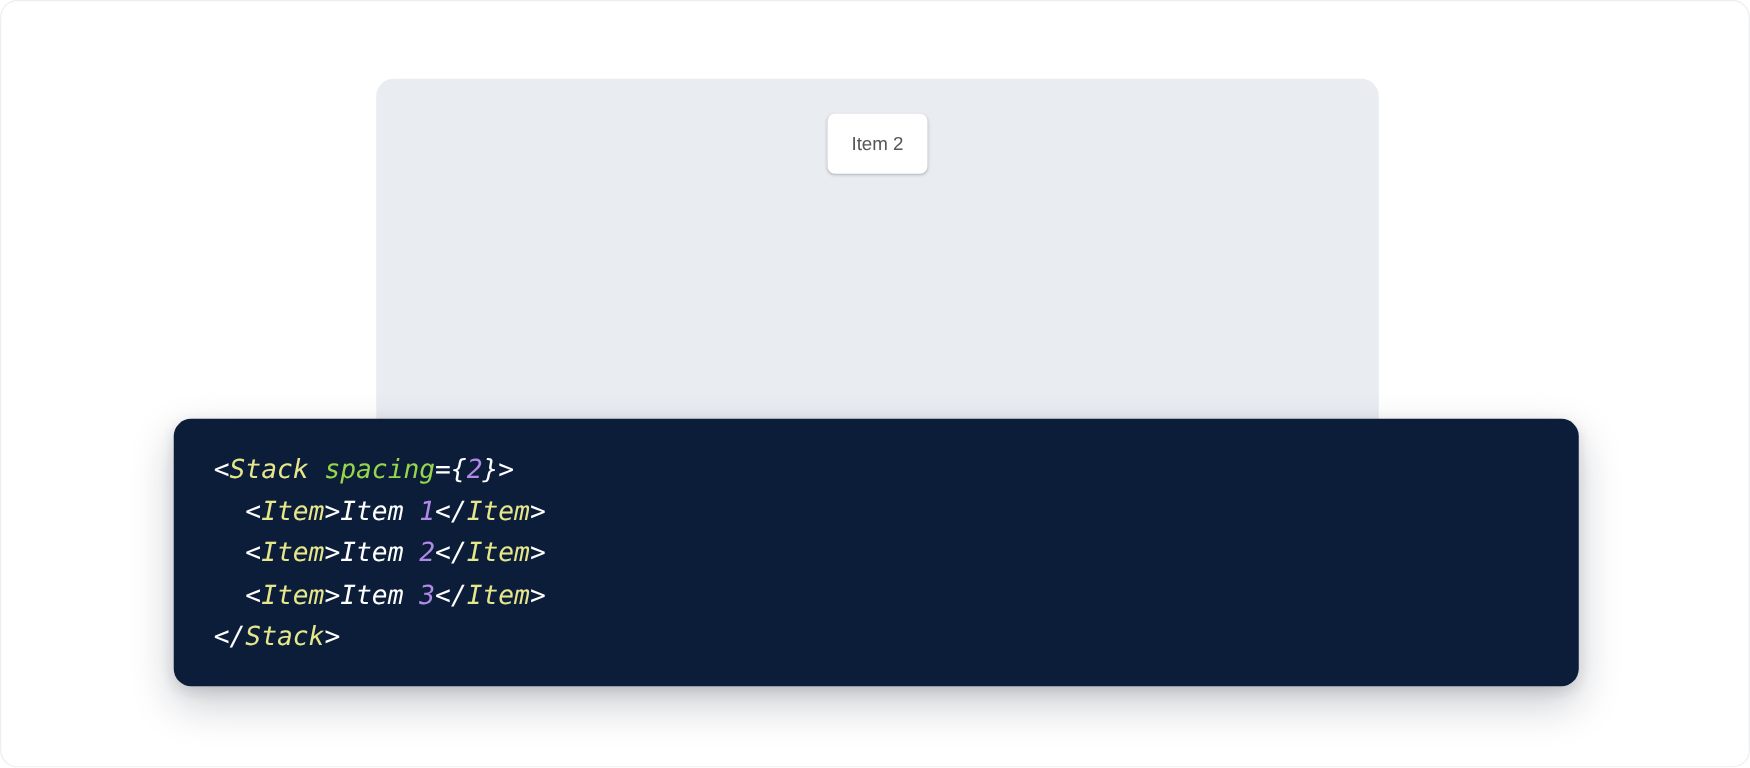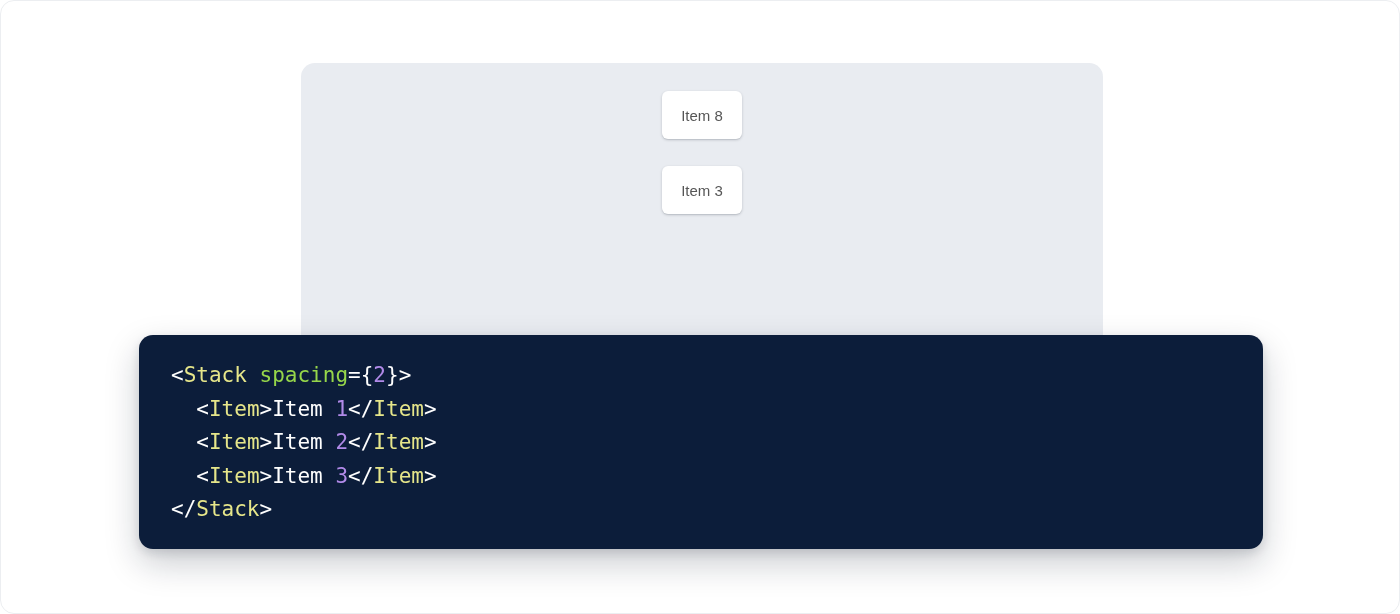--- a/index.html
+++ b/index.html
@@ -73,20 +73,21 @@
     top: 334px;
     width: 1124px;
     height: 214px;
     background: #0c1d3a;
     border-radius: 14px;
     box-shadow: 0 14px 34px rgba(15, 23, 42, 0.22),
                 0 4px 10px rgba(15, 23, 42, 0.12);
     box-sizing: border-box;
     padding: 24px 0 0 32px;
     overflow: hidden;
+    font-style: italic;
   }
 
   #code-pre {
     margin: 0;
     font-family: "DejaVu Sans Mono", "Liberation Mono", monospace;
     font-size: 21px;
     line-height: 33.5px;
     color: #ffffff;
     white-space: pre;
     letter-spacing: 0px;
@@ -99,24 +100,21 @@
   .tok-text  { color: #ffffff; }
 </style>
 </head>
 <body>
 
 <div id="page-frame">
 
   <div id="preview-panel">
     <div id="stack">
       <div class="stack-item">
-        <span>Item 8</span>
-      </div>
-      <div class="stack-item">
-        <span>Item 3</span>
+        <span>Item 2</span>
       </div>
     </div>
   </div>
 
   <div id="code-block">
     <pre id="code-pre"><span class="tok-punct">&lt;</span><span class="tok-tag">Stack</span><span class="tok-text"> </span><span class="tok-attr">spacing</span><span class="tok-punct">={</span><span class="tok-num">2</span><span class="tok-punct">}&gt;</span>
   <span class="tok-punct">&lt;</span><span class="tok-tag">Item</span><span class="tok-punct">&gt;</span><span class="tok-text">Item </span><span class="tok-num">1</span><span class="tok-punct">&lt;/</span><span class="tok-tag">Item</span><span class="tok-punct">&gt;</span>
   <span class="tok-punct">&lt;</span><span class="tok-tag">Item</span><span class="tok-punct">&gt;</span><span class="tok-text">Item </span><span class="tok-num">2</span><span class="tok-punct">&lt;/</span><span class="tok-tag">Item</span><span class="tok-punct">&gt;</span>
   <span class="tok-punct">&lt;</span><span class="tok-tag">Item</span><span class="tok-punct">&gt;</span><span class="tok-text">Item </span><span class="tok-num">3</span><span class="tok-punct">&lt;/</span><span class="tok-tag">Item</span><span class="tok-punct">&gt;</span>
 <span class="tok-punct">&lt;/</span><span class="tok-tag">Stack</span><span class="tok-punct">&gt;</span></pre>

